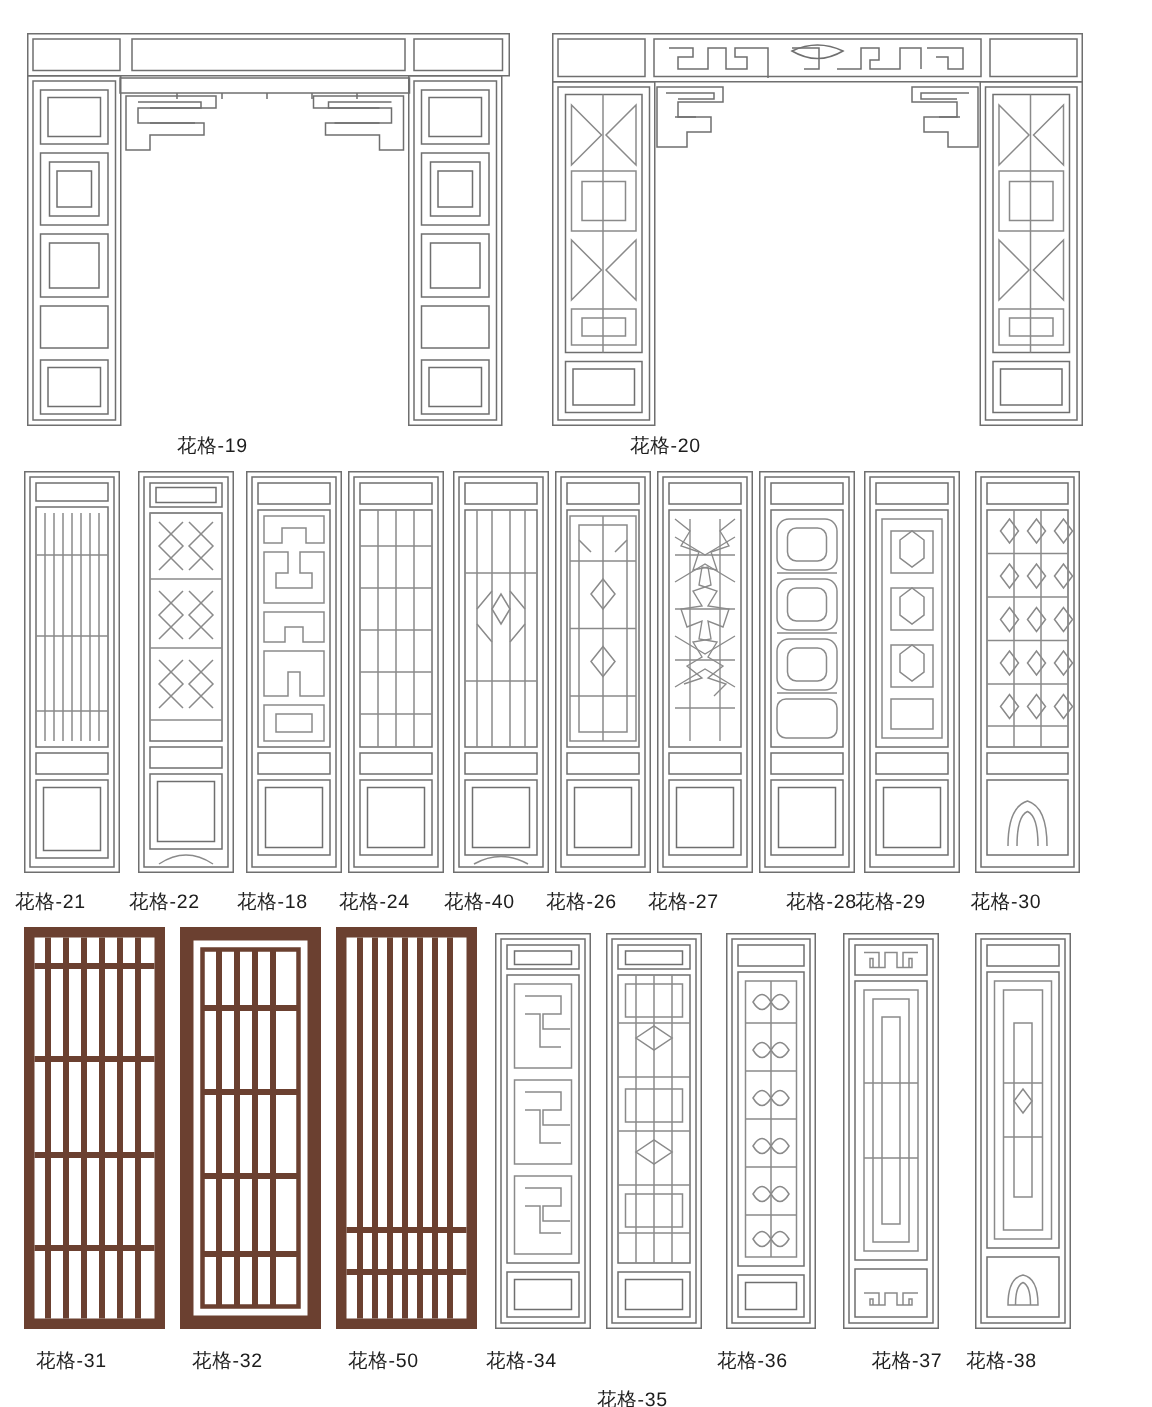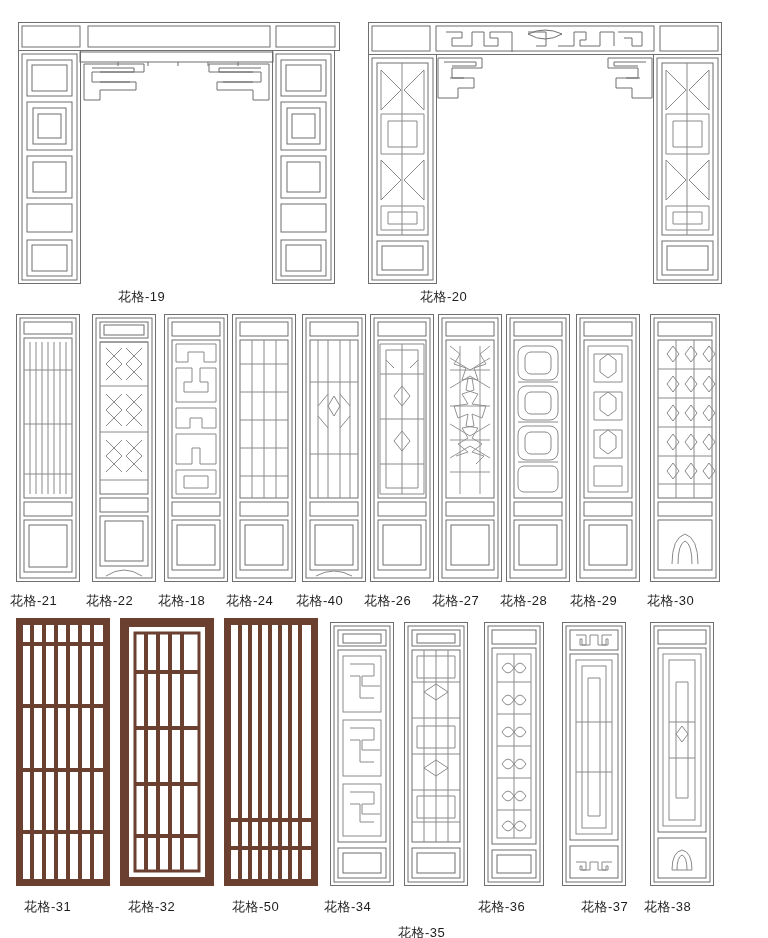--- a/index.html
+++ b/index.html
@@ -309,21 +309,21 @@
           <rect x="19" y="118" width="26" height="22" rx="6"></rect>
           <rect x="12" y="152" width="40" height="26" rx="6"></rect>
           <path d="M12 68 h40 M12 108 h40 M12 148 h40"></path>
         </g>
         <rect x="8" y="188" width="48" height="14"></rect>
         <rect x="8" y="206" width="48" height="50"></rect>
         <rect x="13" y="211" width="38" height="40"></rect>
       </g>
     </svg>
   </div>
-  <div class="caption" style="left:500px;top:592px;width:76px;">花格-28</div>
+  <div class="caption" style="left:524px;top:592px;width:76px;">花格-28</div>
 
   <div style="position:absolute;left:576px;top:314px;width:64px;height:268px;">
     <svg width="64" height="268" viewBox="0 0 64 268">
       <g fill="none" stroke="#6f6f6f">
         <rect x="0.5" y="0.5" width="63" height="267"></rect>
         <rect x="4" y="4" width="56" height="260"></rect>
         <rect x="8" y="8" width="48" height="14"></rect>
         <rect x="8" y="26" width="48" height="158"></rect>
         <g stroke="#8a8a8a">
           <path d="M12 32 h40 v146 h-40 z"></path>

